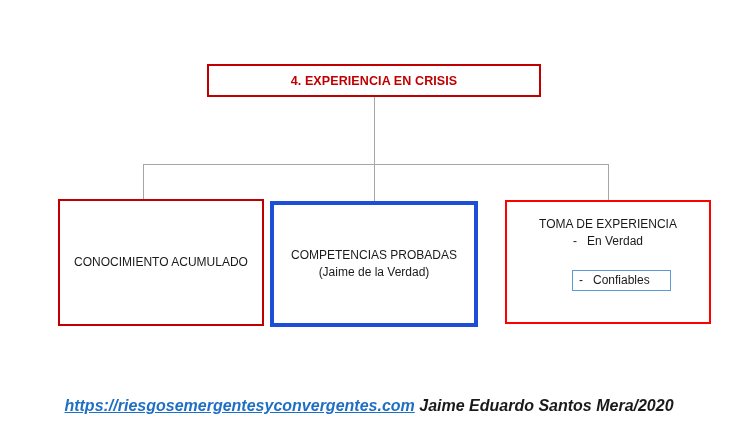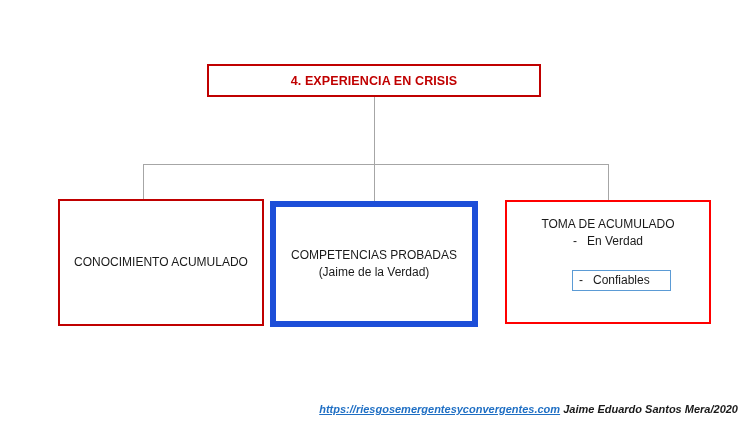--- a/index.html
+++ b/index.html
@@ -50,21 +50,21 @@
     color: #1a1a1a;
     line-height: 1.45;
   }
   .node-leaf .inner {
     width: 100%;
     padding: 0 6px;
     box-sizing: border-box;
   }
 
   .border-darkred { border: 2px solid #C00000; margin-left: 20px; }
-  .border-amber   { border: 6px solid #1d4ed8; }
+  .border-amber   { border: 4px solid #1d4ed8; }
   .border-red     { border: 2px solid #FF0000; }
 
   .leaf-line { display: block; }
 
   
   .bullet-row {
     display: block;
     white-space: pre;
   }
   .bullet-highlight {
@@ -75,23 +75,23 @@
     white-space: pre;
     background: #ffffff;
   }
 
   
   .footer {
     position: absolute;
     left: 0;
     right: 0;
     bottom: 6px;
-    text-align: right;
+    text-align: center;
     padding-right: 12px;
-    font-size: 11px;
+    font-size: 16px;
     font-style: italic;
     font-weight: bold;
     color: #1a1a1a;
     white-space: nowrap;
   }
   .footer-link {
     color: #1F6FC4;
     text-decoration: underline;
     font-style: italic;
     font-weight: bold;
@@ -129,21 +129,21 @@
 
   <div class="node node-leaf border-amber" style="left:270px; top:201px; width:208px; height:126px;">
     <div class="inner">
       <span class="leaf-line">COMPETENCIAS PROBADAS</span>
       <span class="leaf-line">(Jaime de la Verdad)</span>
     </div>
   </div>
 
   <div class="node node-leaf border-red" style="left:505px; top:200px; width:206px; height:124px;">
     <div class="inner">
-      <span class="leaf-line">TOMA DE ACUMULADO</span>
+      <span class="leaf-line">TOMA DE EXPERIENCIA</span>
       <span class="bullet-row">-   En Verdad</span>
       <span class="bullet-row">
         <span class="bullet-highlight">-   Confiables</span>
       </span>
     </div>
   </div>
 
   <div class="footer">
     <a class="footer-link" href="#">https://riesgosemergentesyconvergentes.com</a><span>&nbsp;</span><span class="footer-author">Jaime Eduardo Santos Mera/2020</span>
   </div>

